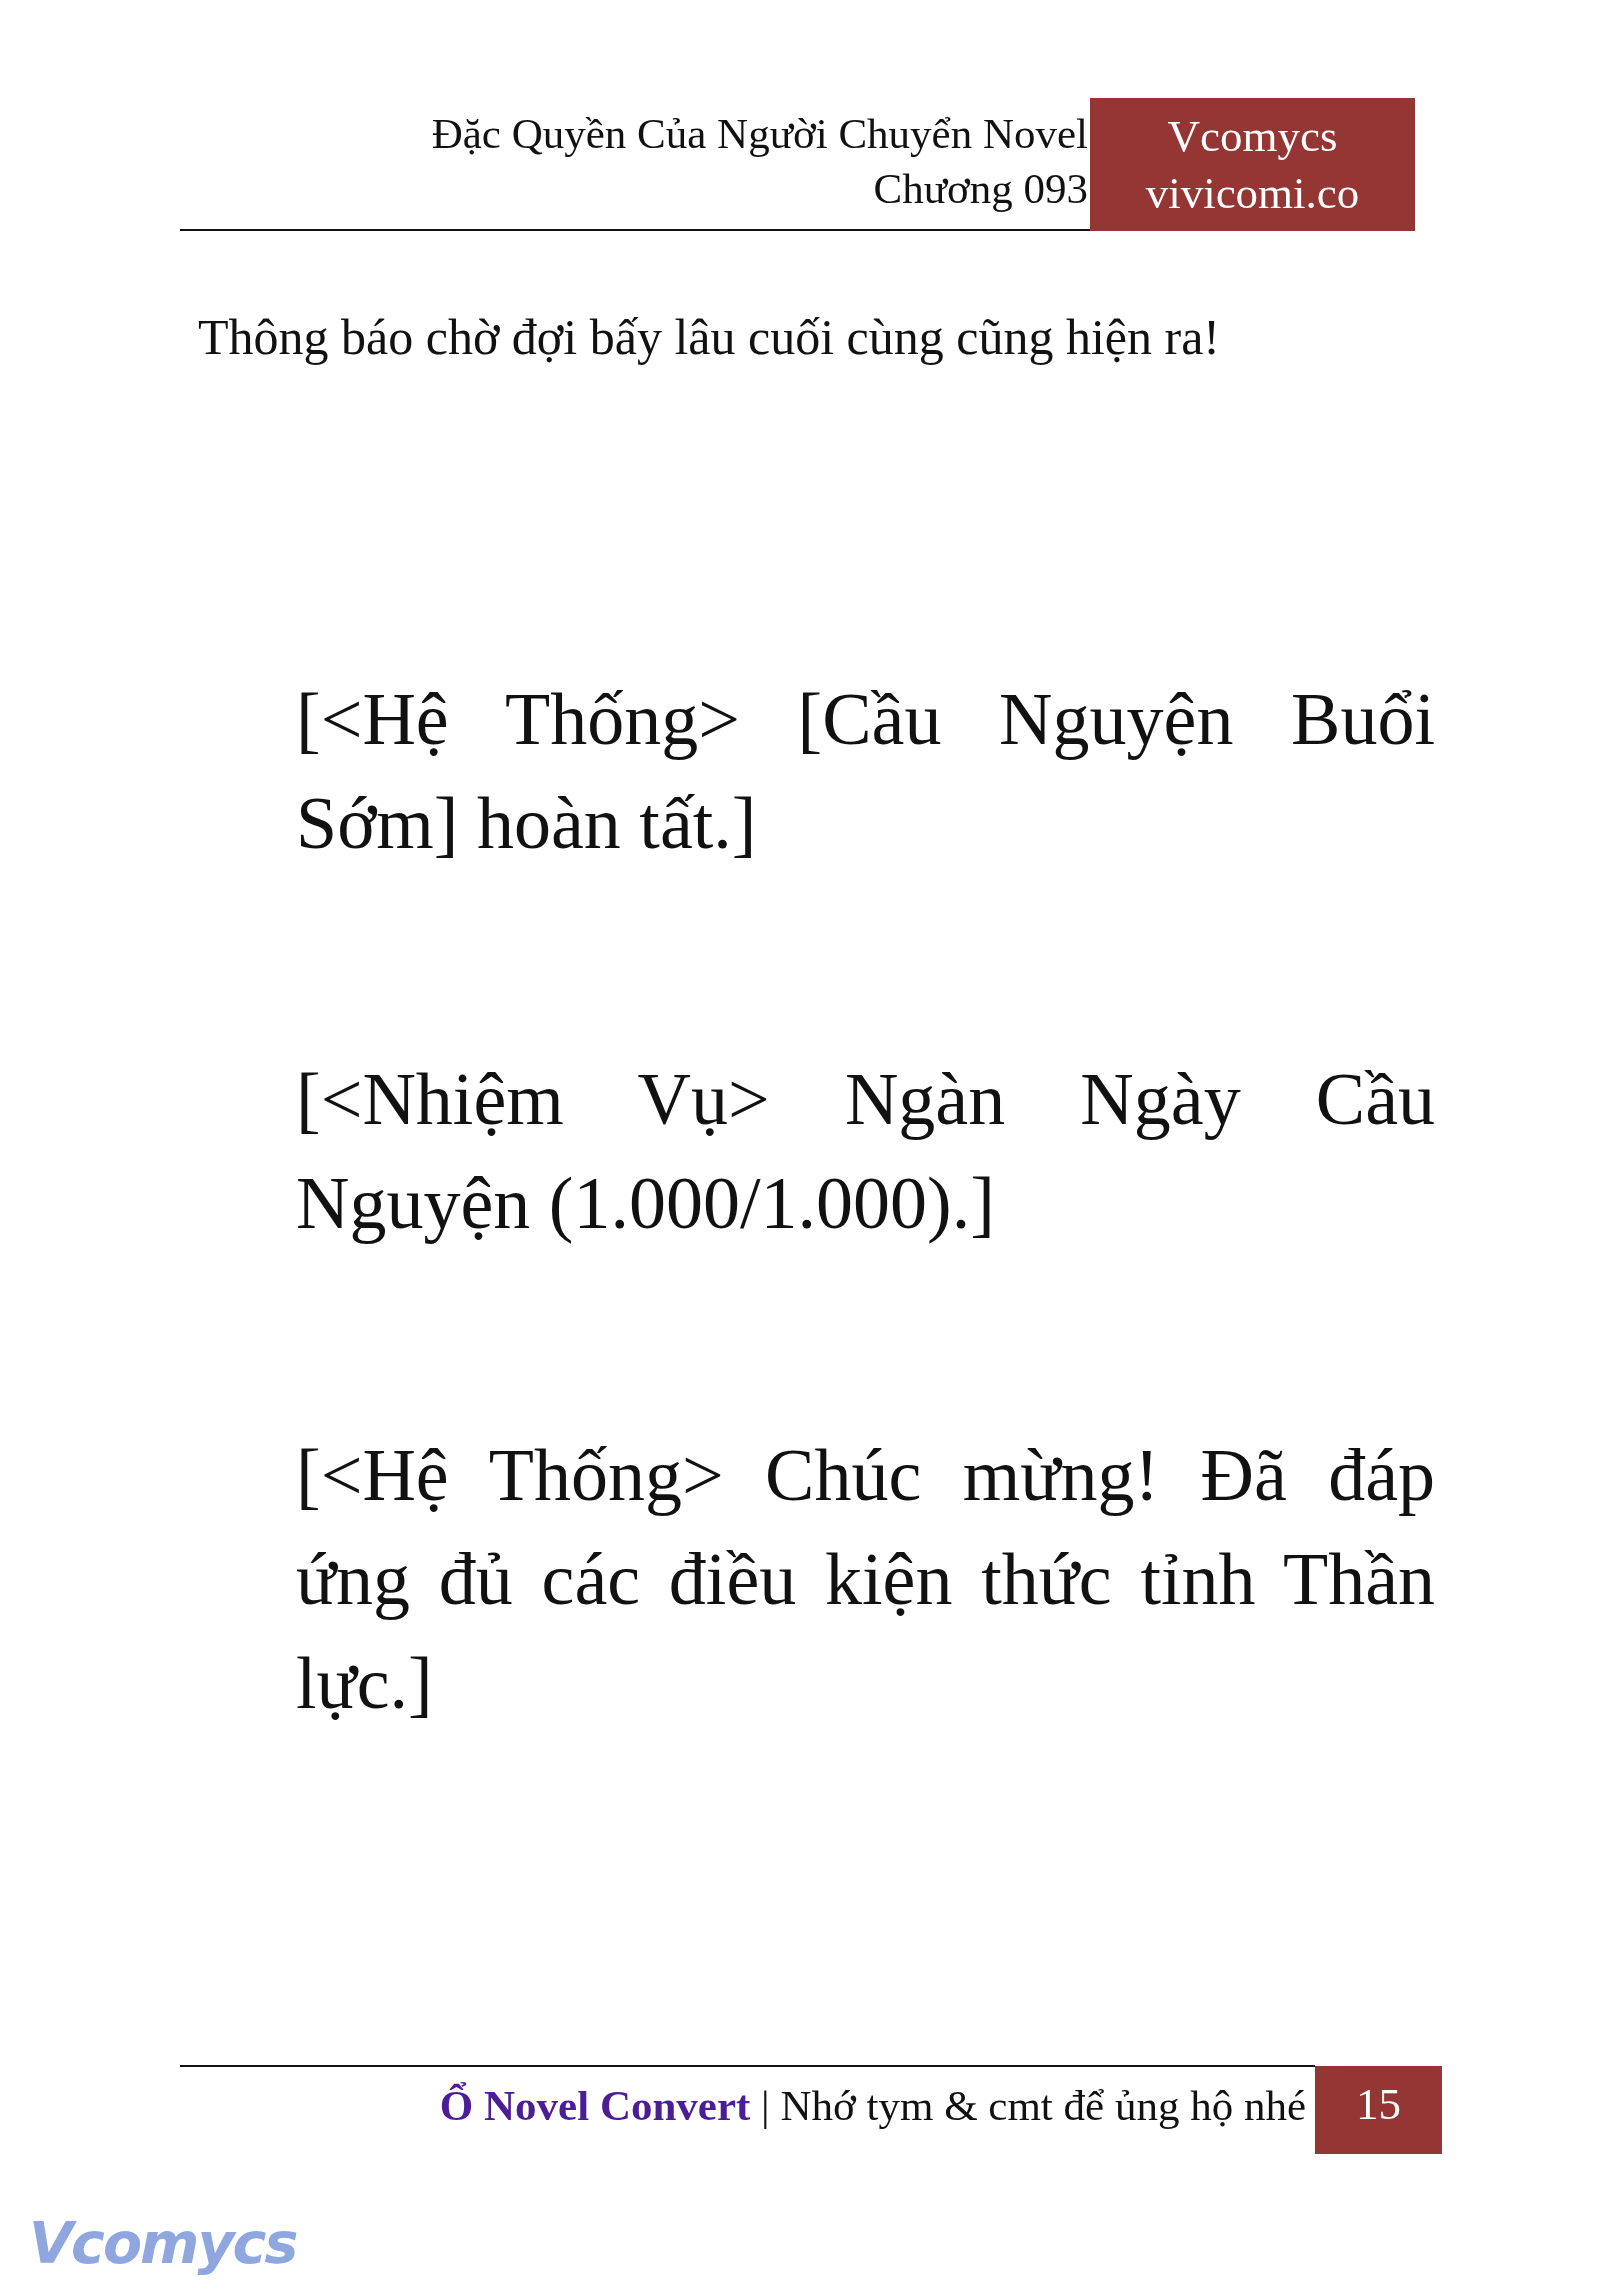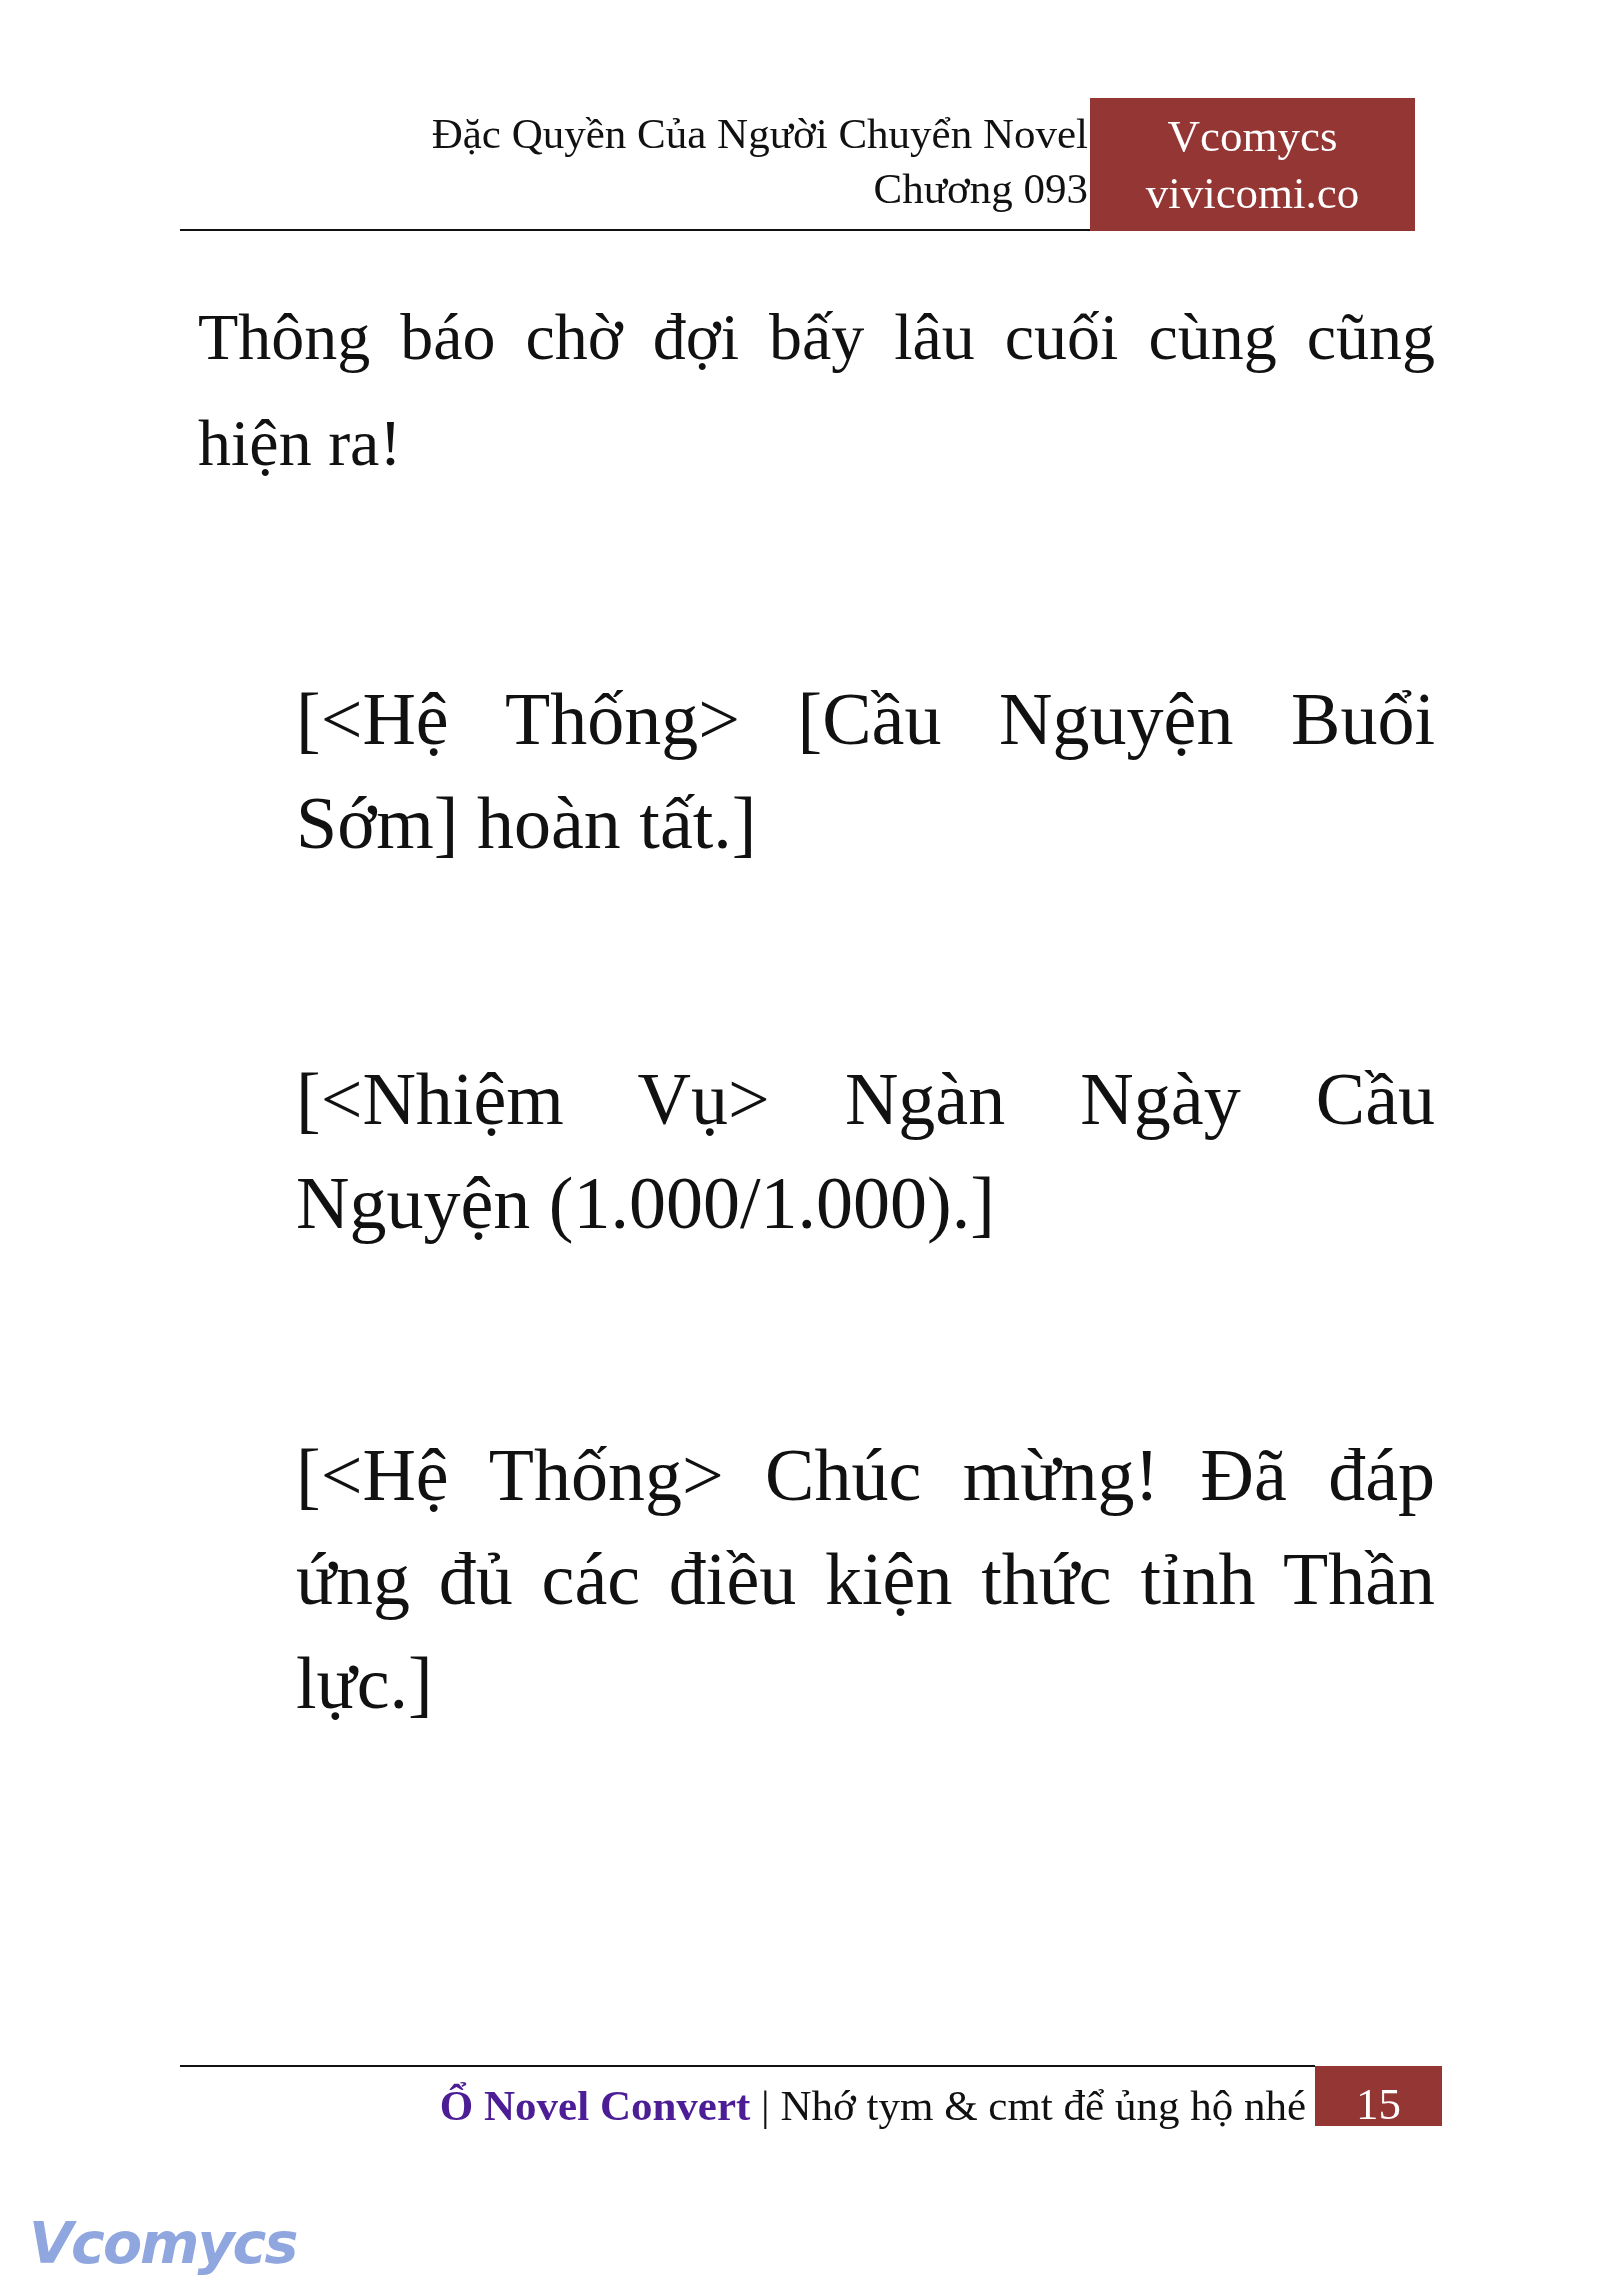--- a/index.html
+++ b/index.html
@@ -4,33 +4,33 @@
   <style>
     html, body { margin: 0; padding: 0; background: #ffffff; }
     body { width: 1622px; height: 2293px; position: relative; overflow: hidden;
            font-family: "Liberation Serif", "DejaVu Serif", serif; color: #111; }
     .hdr-text { position: absolute; right: 534px; top: 106px; text-align: right;
                 font-size: 43px; line-height: 55px; color: #111; }
     .hdr-box { position: absolute; left: 1090px; top: 98px; width: 325px; height: 133px;
                background: #943634; color: #fff; text-align: center;
                font-size: 45px; line-height: 57px; padding-top: 9.8px; box-sizing: border-box; }
     .hdr-rule { position: absolute; left: 180px; top: 229px; width: 910px; height: 2px; background: #111; }
-    .body-text { position: absolute; left: 198px; width: 1237px; font-size: 66px; line-height: 106px;
+    .body-text { position: absolute; left: 198px; width: 1237px; font-size: 50px; line-height: 106px;
                  text-align: justify; }
     .para { position: absolute; left: 296px; width: 1139px; font-size: 74px; line-height: 104px;
             text-align: justify; text-align-last: left; }
     .p0 { top: 284px; }
     .p1 { top: 667px; }
     .p2 { top: 1047px; }
     .p3 { top: 1423px; }
     .ftr-rule { position: absolute; left: 180px; top: 2065px; width: 1135px; height: 2px; background: #111; }
     .ftr-text { position: absolute; right: 316px; top: 2078px; font-size: 43px; line-height: 55px; white-space: nowrap; }
     .brand { color: #4c1d95; font-weight: bold; }
     .sep { color: #111; }
-    .page-box { position: absolute; left: 1315px; top: 2066px; width: 127px; height: 60px;
+    .page-box { position: absolute; left: 1315px; top: 2066px; width: 127px; height: 88px;
                 background: #943634; color: #fff; font-size: 45px; line-height: 76px; text-align: center; }
     .logo { position: absolute; left: 29px; top: 2210px; font-family: "DejaVu Sans", sans-serif;
             font-size: 57px; font-weight: bold; font-style: italic; letter-spacing: -2px;
             color: #8fa6de; }
   </style>
 </head>
 <body>
 
 <div class="hdr-text">
   <div>Đặc Quyền Của Người Chuyển Novel</div>

